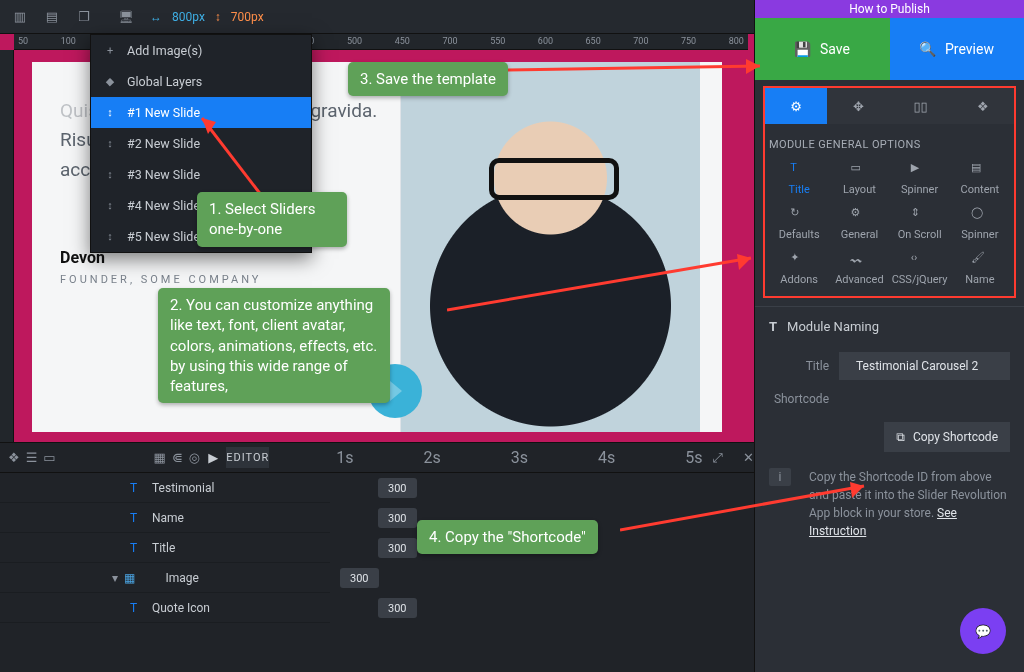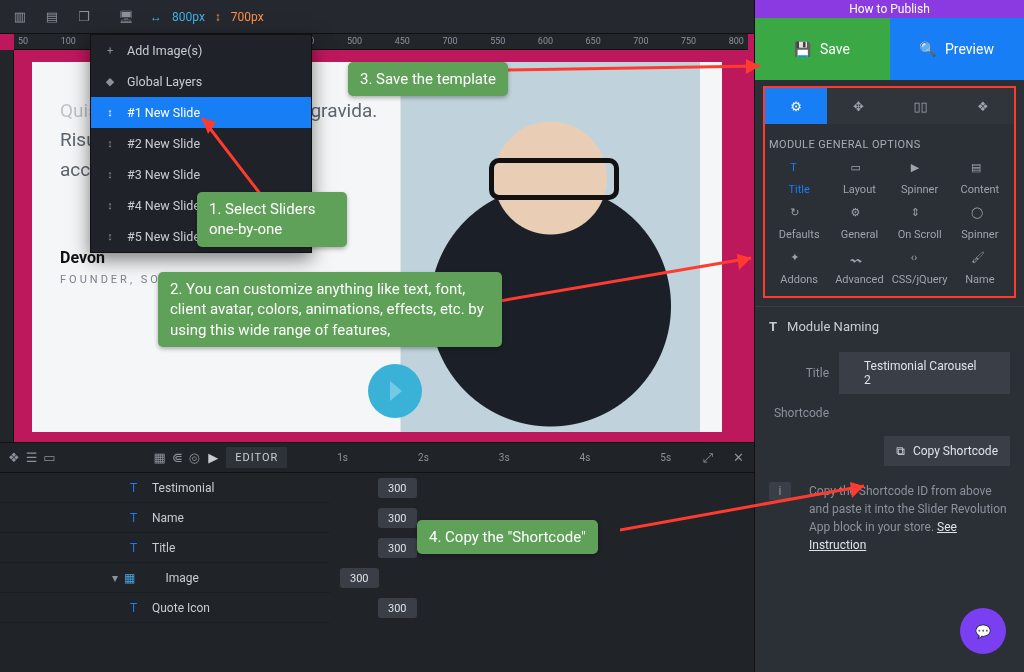--- a/index.html
+++ b/index.html
@@ -32,21 +32,21 @@
   .opt-tabs .tab.active { background:var(--blue); color:#fff; }
   .opt-box { border:2px solid var(--red); border-top:none; margin:0 8px 8px; padding:8px 4px 10px; }
   .opt-title { color:#a7adb6; letter-spacing:.4px; font-size:11px; margin:6px 0 10px; }
   .opt-grid { display:grid; grid-template-columns:repeat(4,1fr); row-gap:10px; }
   .opt-cell { display:flex; flex-direction:column; align-items:center; gap:4px; color:#9ea4ad; font-size:11px; }
   .opt-cell svg,.opt-cell .glyph { width:18px; height:18px; display:block; }
   .opt-cell.active { color:var(--blue); }
   .sect-head { display:flex; align-items:center; gap:10px; padding:12px 14px; color:#c8cdd3; border-top:1px solid var(--line); }
   .field-row { display:grid; grid-template-columns:70px 1fr; align-items:center; padding:6px 14px; font-size:12px; }
   .field-row .lab { color:var(--muted); text-align:right; padding-right:10px; }
-  .field-row .val { background:#3a3f47; padding:6px 24px; border:1px solid transparent; color:#dfe3e8;}
+  .field-row .val { background:#3a3f47; padding:6px 16px; border:1px solid transparent; color:#dfe3e8;}
   .field-row.hl .val { border:2px solid var(--red); }
   .copy-row { display:flex; justify-content:flex-end; padding:10px 14px; }
   .copy-btn { background:#3a3f47; color:#dfe3e8; padding:8px 12px; display:flex; gap:8px; align-items:center; font-size:12px; }
   .help-row { display:grid; grid-template-columns:30px 1fr; gap:10px; padding:6px 14px; color:var(--muted); font-size:12px; line-height:1.5; }
   .help-row .link { color:#dfe3e8; text-decoration:underline; }
   .canvaswrap { position:absolute; left:0; top:34px; right:270px; bottom:230px; background:#be185d; }
   .rulers { position:absolute; left:14px; right:6px; top:0; height:16px; background:#22262b; display:flex; justify-content:space-between; font-size:9px; color:var(--muted); padding:2px 4px; border-bottom:1px solid #111;}
   .ruler-side { position:absolute; left:0; top:16px; bottom:0; width:14px; background:#22262b; border-right:1px solid #111;}
   .stage { position:absolute; left:32px; top:28px; height:370px; width:690px; background:#f5f6f7; overflow:hidden; }
   .stage-inner { padding:34px 28px; color:#222; }
@@ -70,22 +70,22 @@
   
   .dropdown { position:absolute; left:90px; top:34px; width:222px; background:#1f2329; border:1px solid #111; box-shadow:0 6px 18px rgba(0,0,0,.5); z-index:50;}
   .dropdown .item { display:flex; align-items:center; gap:10px; padding:8px 12px; font-size:12.5px; color:#c8cdd3; }
   .dropdown .item.sel { background:var(--blue); color:#fff; }
   .dropdown .item .ic { width:14px; text-align:center; color:#8b929c; font-size:11px;}
   .dropdown .item.sel .ic { color:#fff; }
   
   .timeline { position:absolute; left:0; right:270px; bottom:0; height:230px; background:#202328; border-top:1px solid #111;}
   .tl-top { height:30px; display:flex; align-items:center; border-bottom:1px solid #111; }
   .tl-top .left { display:flex; gap:6px; padding:0 8px; color:var(--muted); }
-  .editor-tag { font-size:11px; letter-spacing:1px; background:#2e333a; padding:4px 9px; margin-left:auto; color:#c8cdd3;}
-  .tl-ruler { flex:1; display:flex; font-size:10px; color:var(--muted); gap:70px; padding-left:50px; align-items:flex-start;}
+  .editor-tag { font-size:11px; letter-spacing:1px; background:#2e333a; padding:4px 0; margin-left:auto; color:#c8cdd3;}
+  .tl-ruler { flex:1; display:flex; font-size:16px; color:var(--muted); gap:70px; padding-left:67px; align-items:flex-start;}
   .tl-close { padding:0 10px; color:var(--muted);}
   .tl-body { display:grid; grid-template-columns:330px 1fr; }
   .tl-rows { }
   .tl-row { display:flex; align-items:center; gap:8px; height:30px; padding:0 10px 0 130px; border-bottom:1px solid #1a1d21; font-size:12px; color:#c8cdd3;}
   .tl-row.img { padding-left:112px; }
   .tl-row .tico { color:var(--blue); width:14px; }
   .tl-tracks { position:relative; }
   .pill { position:absolute; height:20px; background:#3a3f47; color:#dfe3e8; font-size:11px; border-radius:3px; display:flex; align-items:center; padding:0 10px; top:5px;}
   
   .annot { position:absolute; z-index:90; background:var(--annot); color:#fff; padding:7px 12px; border-radius:5px; font-size:15px; line-height:1.35; box-shadow:0 2px 4px rgba(0,0,0,.3);}
@@ -349,21 +349,21 @@
         <div class="pill" style="left: 48px; top: 5px;">300</div>
         <div class="pill" style="left: 48px; top: 35px;">300</div>
         <div class="pill" style="left: 48px; top: 65px;">300</div>
         <div class="pill" style="left: 10px; top: 95px;">300</div>
         <div class="pill" style="left: 48px; top: 125px;">300</div>
       </div>
   </div>
 </div>
 
 <div class="annot" style="left:197px; top:192px; width:150px">1. Select Sliders one-by-one</div>
-<div class="annot" style="left:158px; top:272px; width:344px">2. You can customize anything like text, font, client avatar, colors, animations, effects, etc. by using this wide range of features,</div>
+<div class="annot" style="left:158px; top:288px; width:232px">2. You can customize anything like text, font, client avatar, colors, animations, effects, etc. by using this wide range of features,</div>
 <div class="annot" style="left:348px; top:62px;">3. Save the template</div>
 <div class="annot" style="left:417px; top:520px;">4. Copy the "Shortcode"</div>
 
 <svg class="arrow" style="left:188px; top:104px;" width="100" height="110">
   <line x1="80" y1="100" x2="14" y2="14"></line>
     <polygon points="14,14 28,18 20,30"></polygon>
 </svg>
 <svg class="arrow" style="left:447px; top:250px;" width="320" height="80">
   <line x1="0" y1="60" x2="304" y2="8"></line>
     <polygon points="304,8 290,4 292,20"></polygon>

